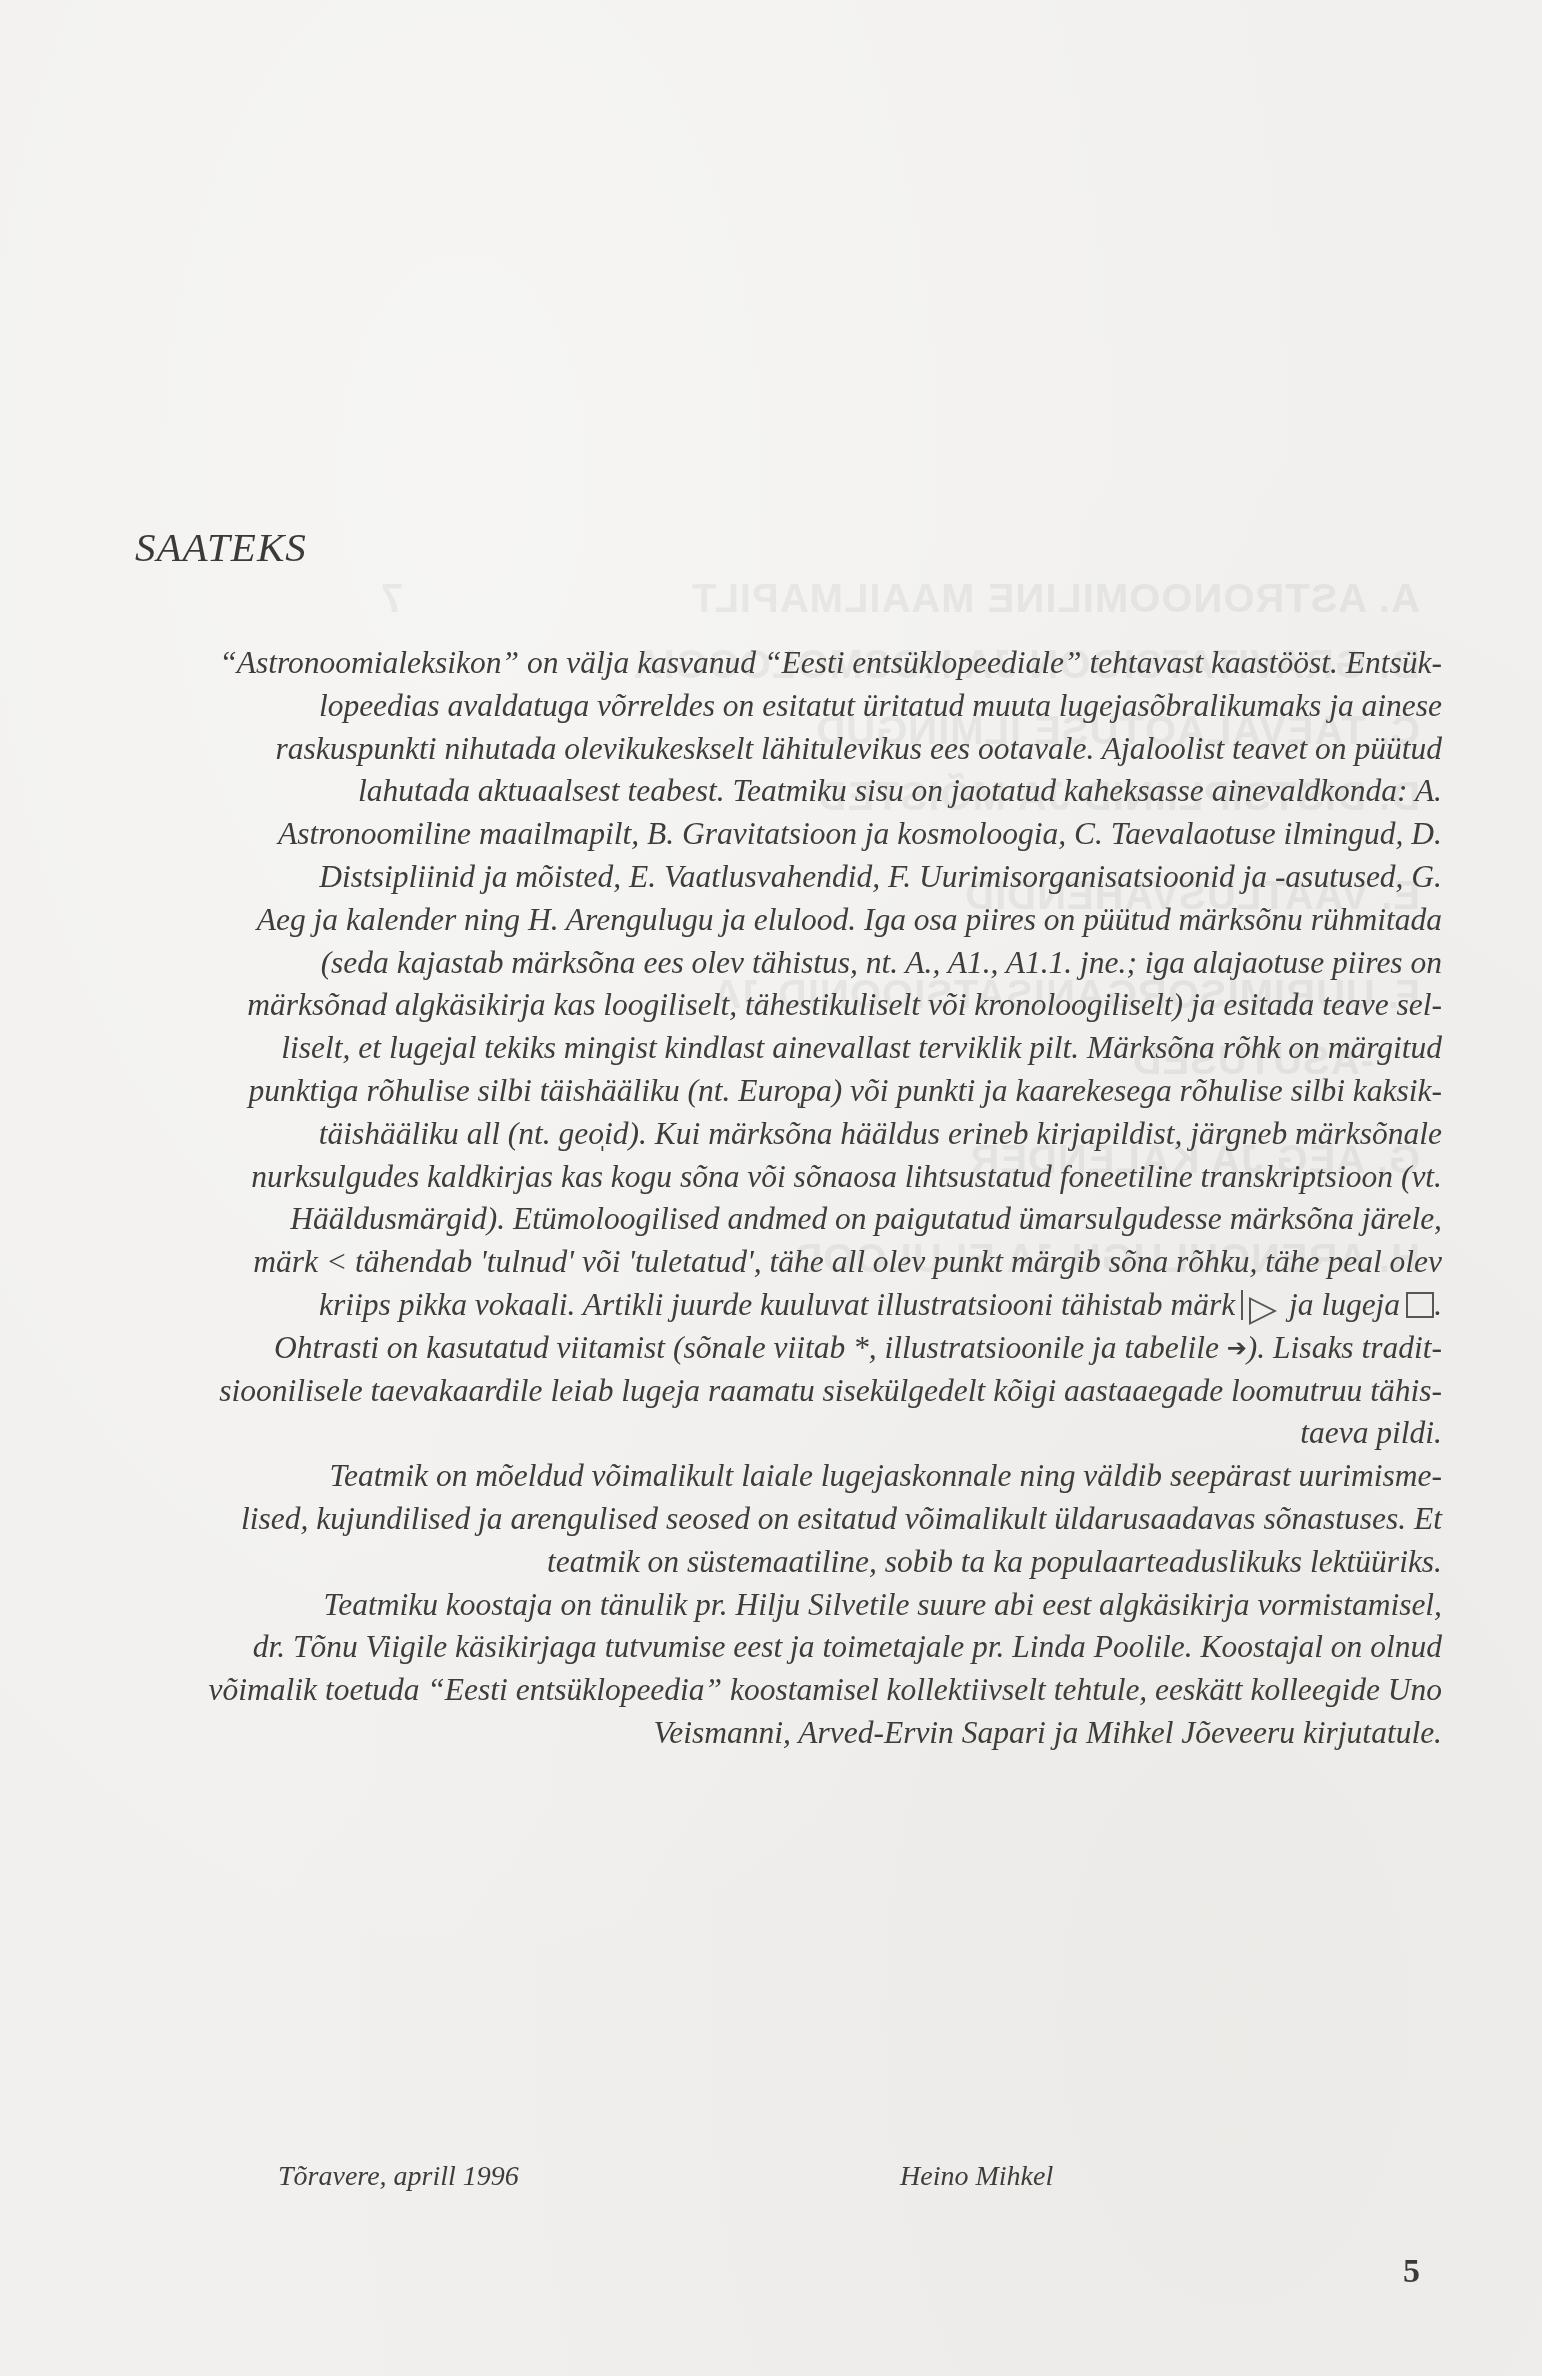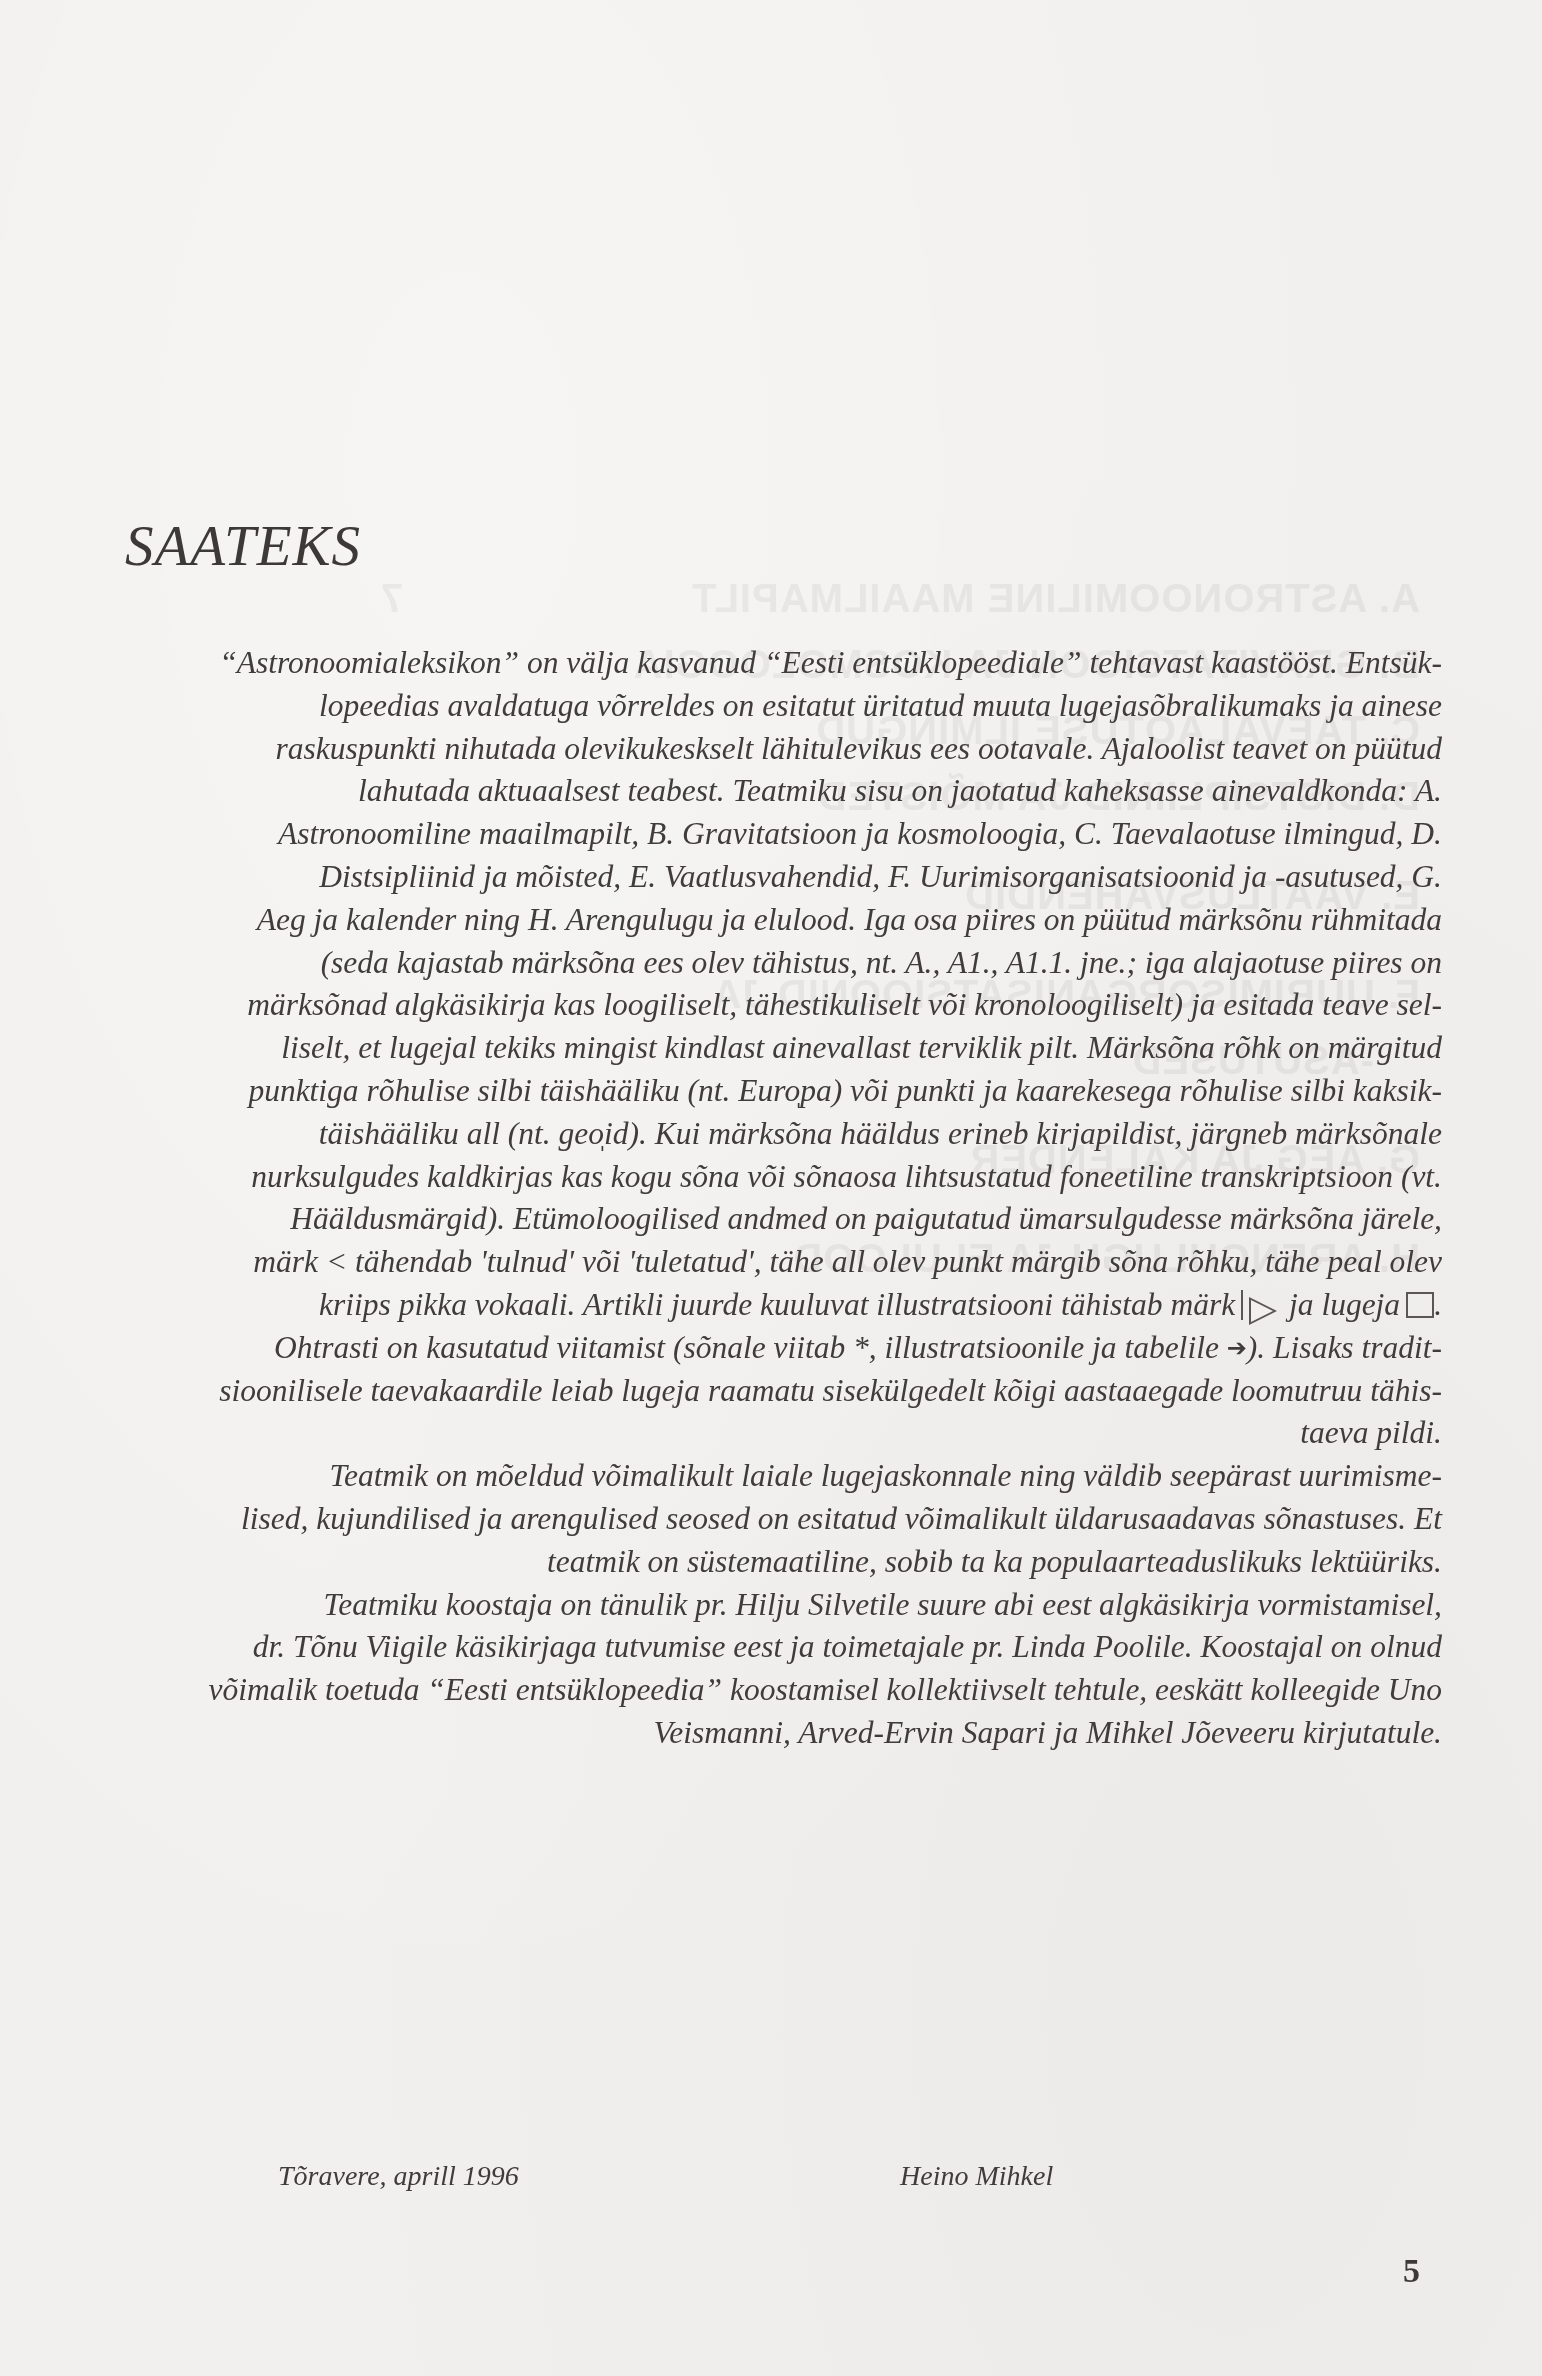--- a/index.html
+++ b/index.html
@@ -51,25 +51,25 @@
       text-align: right;
     }
     .bleed .row.indent .lbl {
       padding-left: 46px;
     }
 
     .title {
       position: absolute;
       left: 122px;
       top: 510px;
-      font-size: 57px;
+      font-size: 41px;
       font-style: italic;
       letter-spacing: 1px;
       color: #3d3937;
-      margin: 3px;
+      margin: 13px;
       font-weight: normal;
     }
     .body-text {
       position: absolute;
       left: 72px;
       top: 642px;
       width: 1370px;
       font-size: 31.5px;
       font-style: italic;
       line-height: 42.8px;

